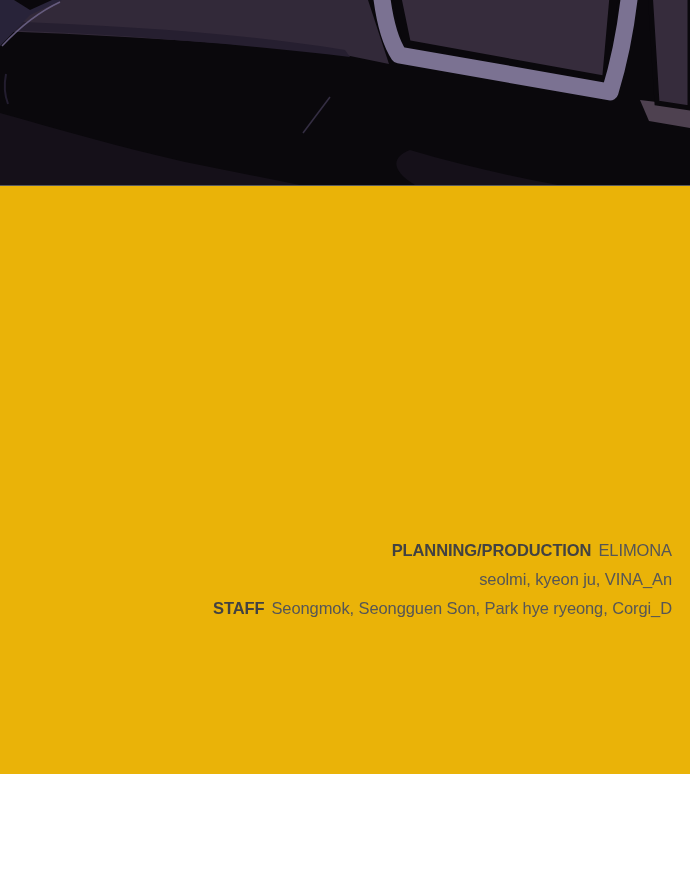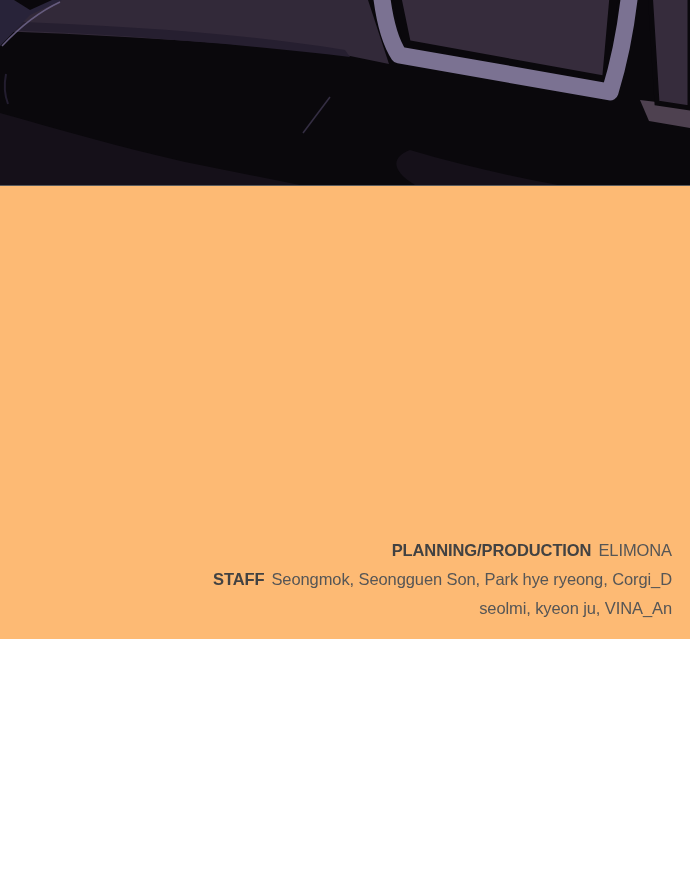--- a/index.html
+++ b/index.html
@@ -6,22 +6,22 @@
     margin: 0;
     padding: 0;
     background: #ffffff;
     width: 690px;
     height: 877px;
     overflow: hidden;
     font-family: "Liberation Sans", sans-serif;
   }
   .page {
     width: 690px;
-    height: 639px;
-    background: #fdba74;
+    height: 774px;
+    background: #eab308;
     position: relative;
   }
   .art {
     width: 690px;
     height: 185px;
     display: block;
     border-bottom: 1px solid #5a5a5a;
     background: #0a080c;
   }
   .art svg { display: block; }
@@ -76,20 +76,20 @@
       <path d="M303,133 L330,97" fill="none" stroke-width="1.5" opacity="0.8" stroke="#3e3750"></path>
       <path d="M6,74 C4,84 5,96 8,104" fill="none" stroke-width="2" opacity="0.9" stroke="#262033"></path>
     </svg>
   </div>
 
   <div class="credits">
     <div class="credit-line">
       <span class="credit-label">PLANNING/PRODUCTION</span><span class="credit-value">ELIMONA</span>
     </div>
     <div class="credit-line">
-      <span class="credit-label">STAFF</span><span class="credit-value">Seongmok, Seongguen Son, Park hye ryeong, Corgi_D</span>
+      <span class="credit-value">seolmi, kyeon ju, VINA_An</span>
     </div>
     <div class="credit-line">
-      <span class="credit-value">seolmi, kyeon ju, VINA_An</span>
+      <span class="credit-label">STAFF</span><span class="credit-value">Seongmok, Seongguen Son, Park hye ryeong, Corgi_D</span>
     </div>
   </div>
 
 </div>
 
 </body></html>

